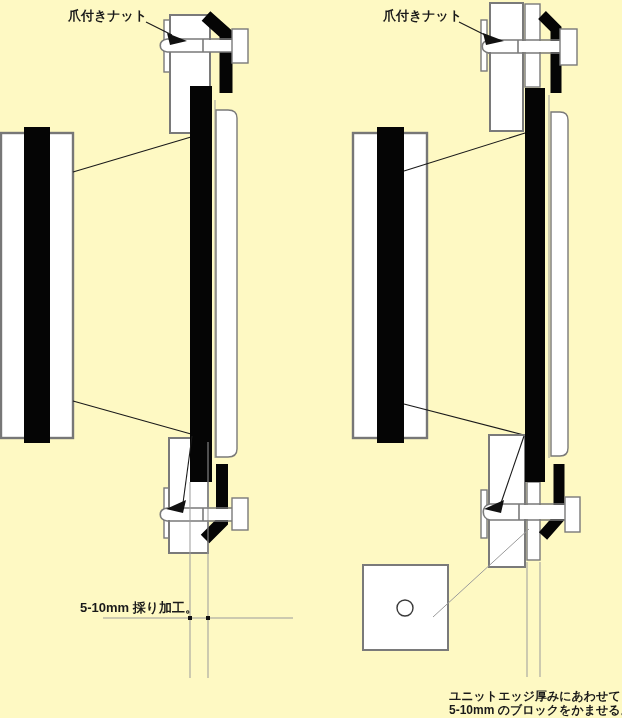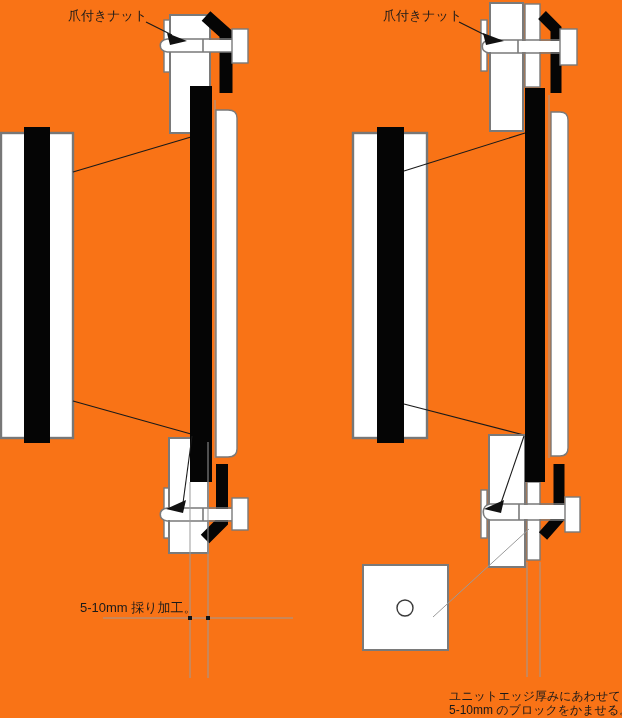--- a/index.html
+++ b/index.html
@@ -1,16 +1,16 @@
 <!DOCTYPE html>
 <html><head>
 <meta charset="utf-8">
 <style>
   html,body{margin:0;padding:0;background:#ffffff;}
-  #stage{position:relative;width:622px;height:718px;background:#f97316;overflow:hidden;}
+  #stage{position:relative;width:622px;height:718px;background:#fef9c3;overflow:hidden;font-weight:bold;}
   svg{display:block;}
   .outline{fill:#ffffff;stroke:#7a7a7a;stroke-width:2;}
   .outline-heavy{fill:#ffffff;stroke:#777777;stroke-width:2.4;}
   .outline-thin{fill:#ffffff;stroke:#7a7a7a;stroke-width:1.4;}
   .blackfill{fill:#050505;stroke:none;}
   .blackstroke{fill:none;stroke:#050505;}
   .thin{fill:none;stroke:#1a1a1a;stroke-width:1.1;}
   .boltline{fill:none;stroke:#7a7a7a;stroke-width:1.6;}
   .blank{fill:#ffffff;stroke:none;}
   .guide{fill:none;stroke:#9b9b9b;stroke-width:1;}

